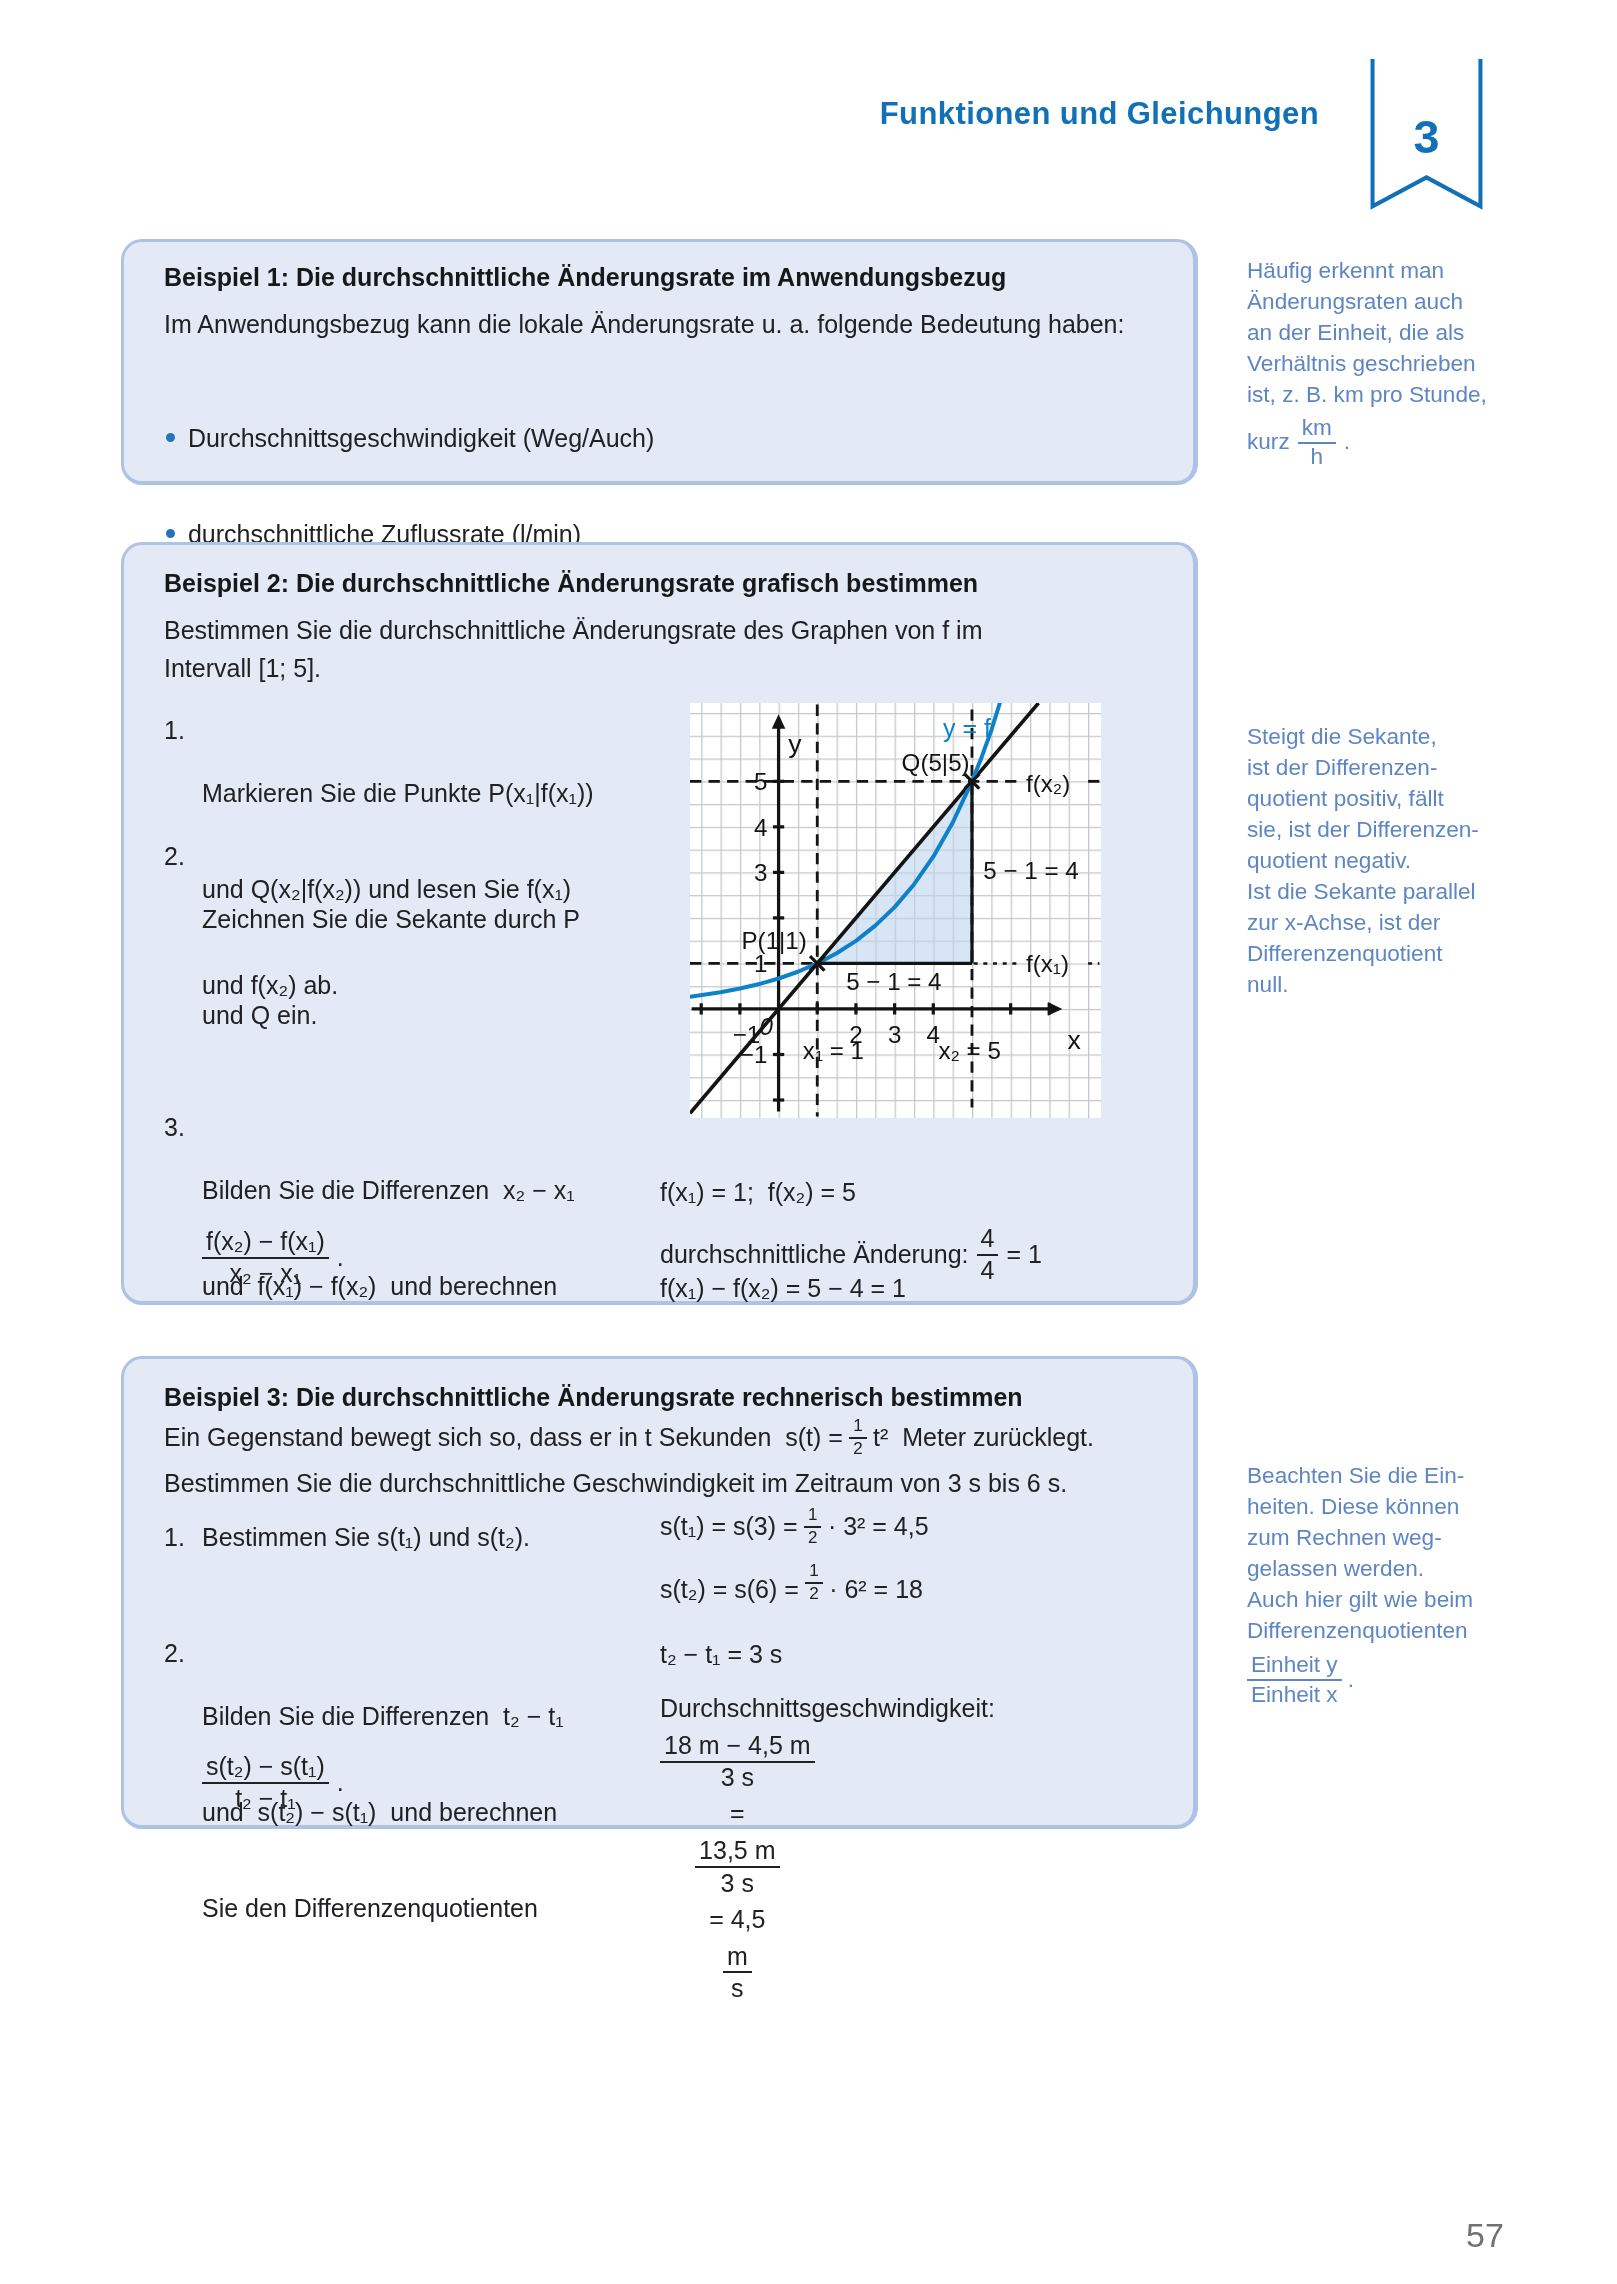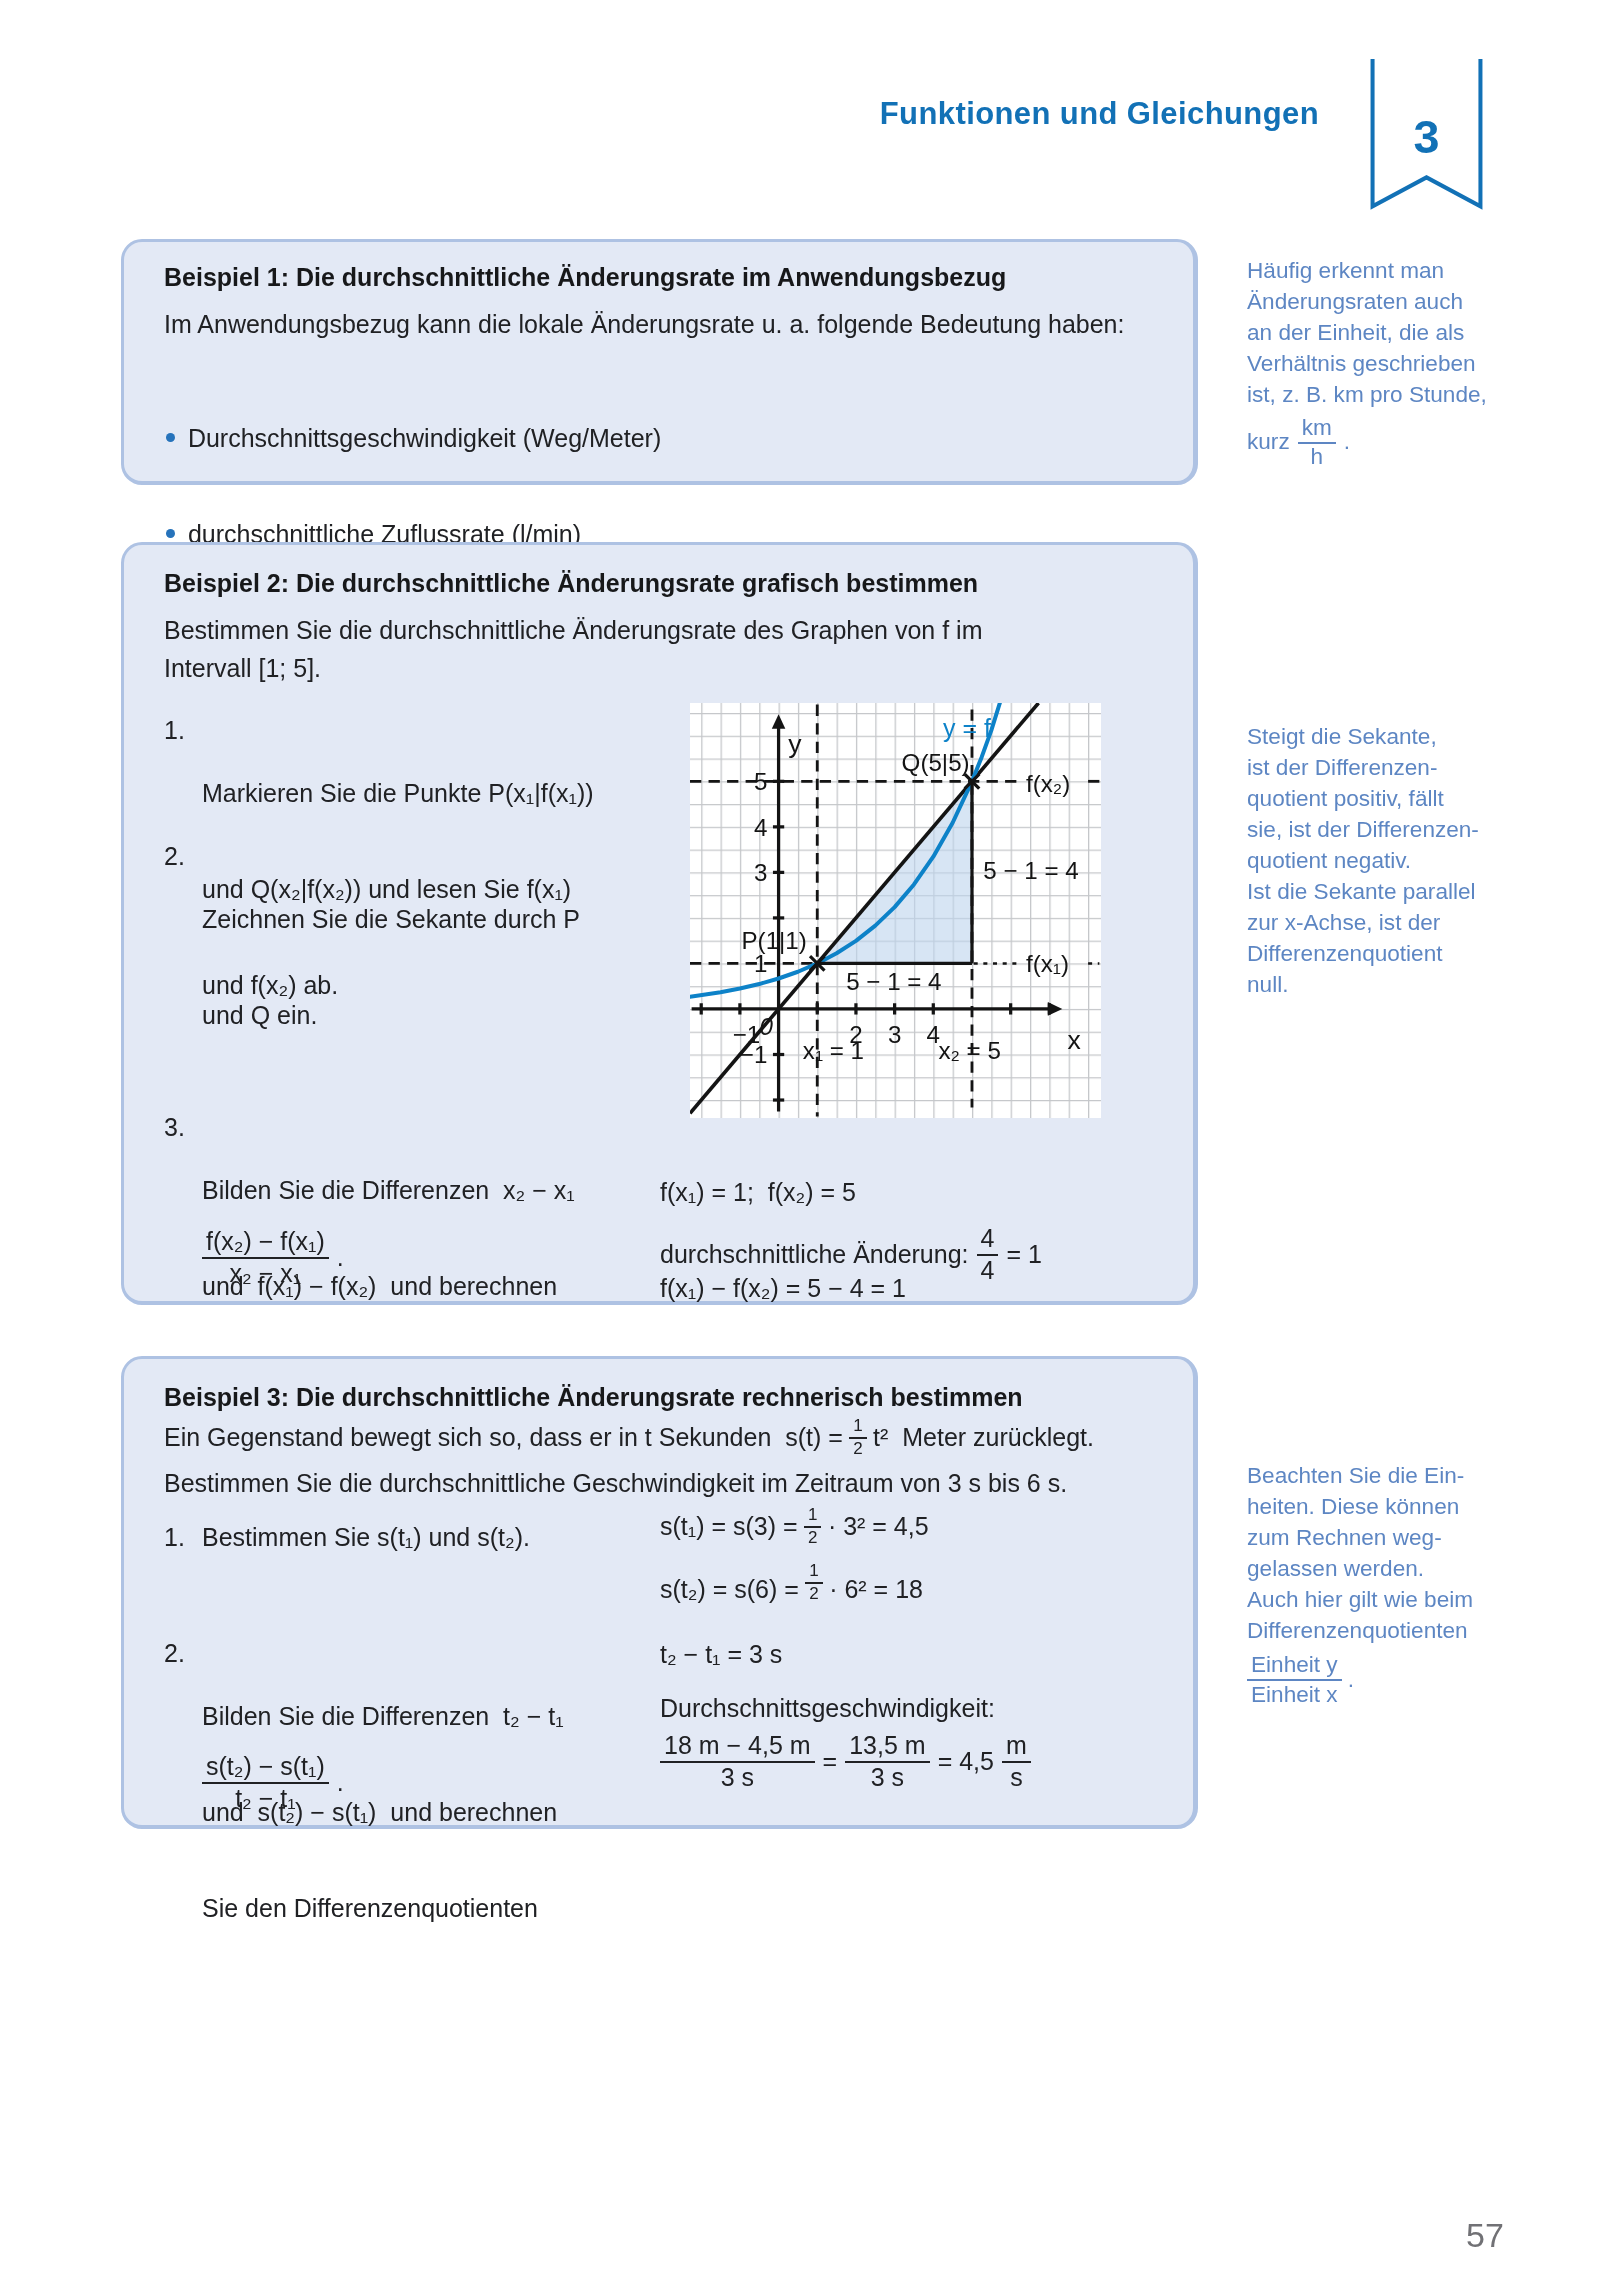--- a/index.html
+++ b/index.html
@@ -39,21 +39,21 @@
       <text x="70" y="117" text-anchor="middle" font-size="58" font-weight="bold" fill="#1271b6">3</text>
     </svg>
   </div>
 
   <div class="box" style="top:195px;height:246px;">
     <div class="t btitle" style="left:40px;top:21px;">Beispiel 1: Die durchschnittliche Änderungsrate im Anwendungsbezug</div>
     <div class="t body" style="left:40px;top:68px;">Im Anwendungsbezug kann die lokale Änderungsrate u. a. folgende Bedeutung haben:</div>
     <div class="t body bullets" style="left:42px;top:119px;">
       <div class="li">
         <span class="dot"></span>
-        <span>Durchschnittsgeschwindigkeit (Weg/Meter)</span>
+        <span>Durchschnittsgeschwindigkeit (Weg/Auch)</span>
       </div>
       <div class="li">
         <span class="dot"></span>
         <span>durchschnittliche Zuflussrate (l/min)</span>
       </div>
       <div class="li">
         <span class="dot"></span>
         <span>durchschnittliche Wachstumsrate (Einwohner/Jahr)</span>
       </div>
     </div>
@@ -247,21 +247,21 @@
       <div>und  s(t₂) − s(t₁)  und berechnen</div>
       <div>Sie den Differenzenquotienten</div>
     </div>
     <div class="row body" style="left:78px;top:393px;">
       <span class="fr"><span class="n">s(t₂) − s(t₁)</span><span class="d">t₂ − t₁</span></span>
       <span>.</span>
     </div>
 
     <div class="t body" style="left:536px;top:281px;">t₂ − t₁ = 3 s</div>
     <div class="t body" style="left:536px;top:335px;">Durchschnittsgeschwindigkeit:</div>
-    <div class="row body" style="left:536px;top:372px;">
+    <div class="row body" style="left:536px;top:372px;flex-direction:column;">
       <span class="fr"><span class="n">18 m − 4,5 m</span><span class="d">3 s</span></span>
       <span>=</span>
       <span class="fr"><span class="n">13,5 m</span><span class="d">3 s</span></span>
       <span>= 4,5</span>
       <span class="fr"><span class="n">m</span><span class="d">s</span></span>
     </div>
   </div>
 
   <div class="mnote" style="top:1416px;">
     <div class="ln">Beachten Sie die Ein-</div>

